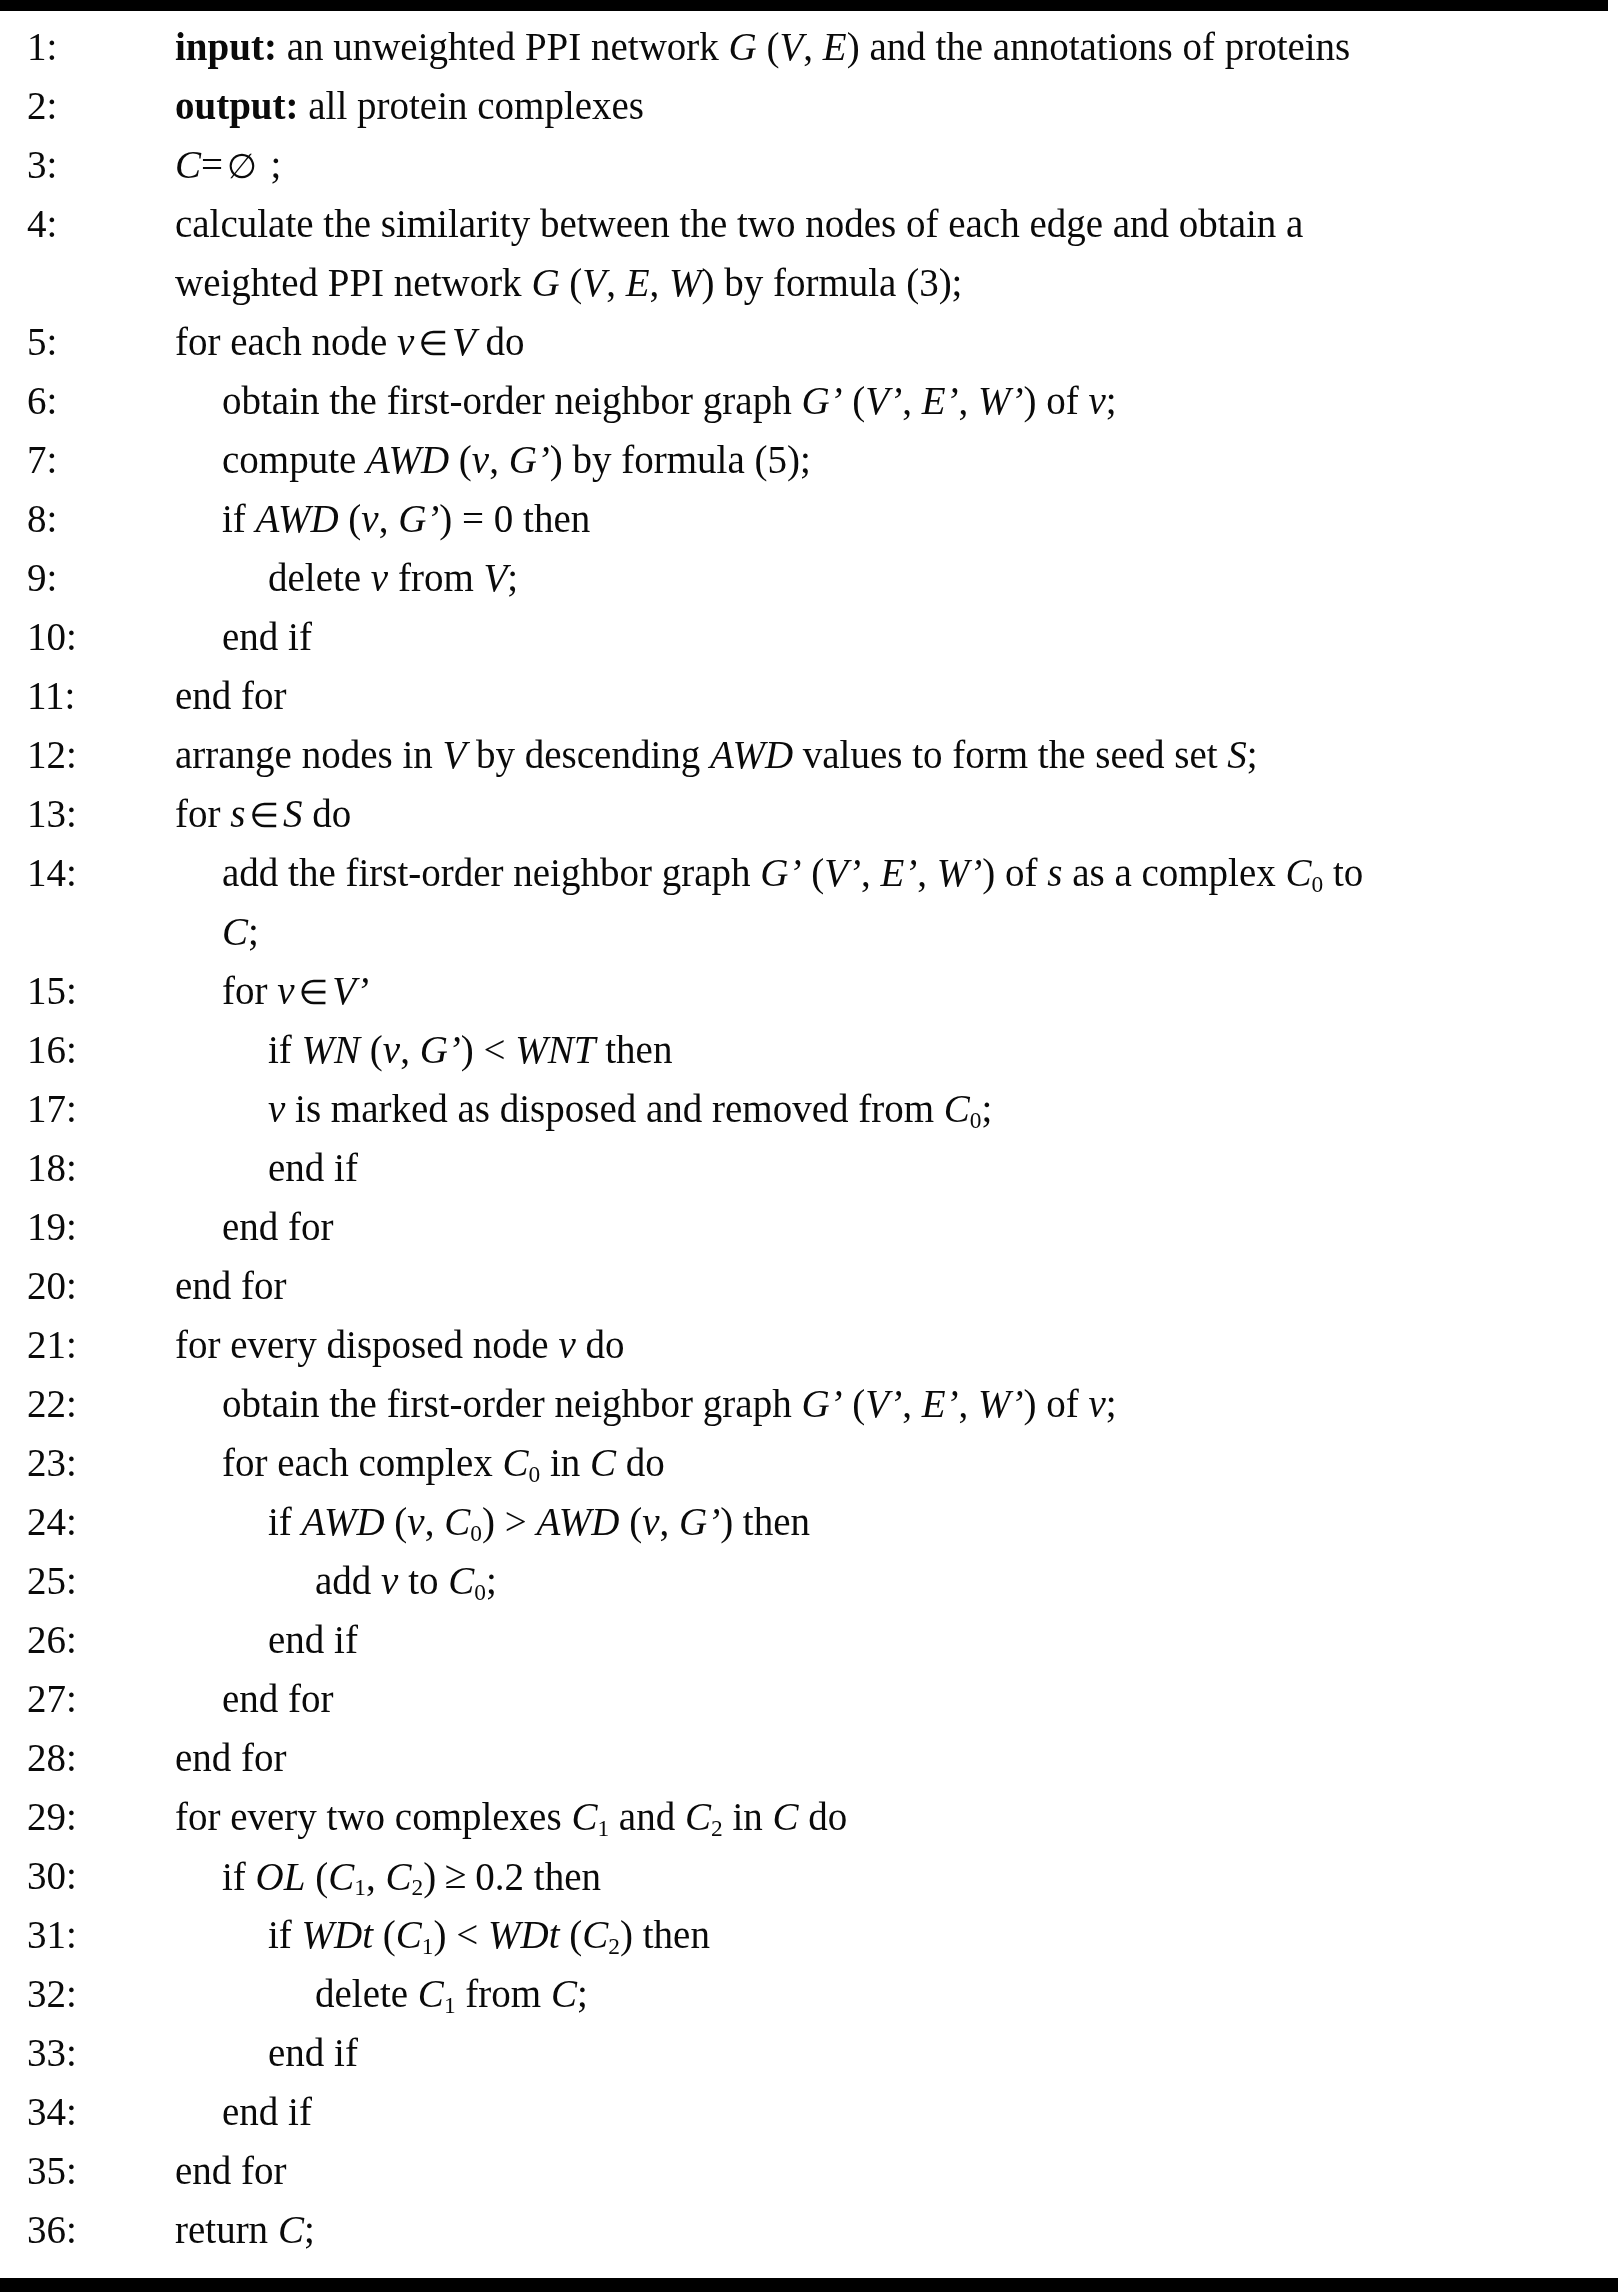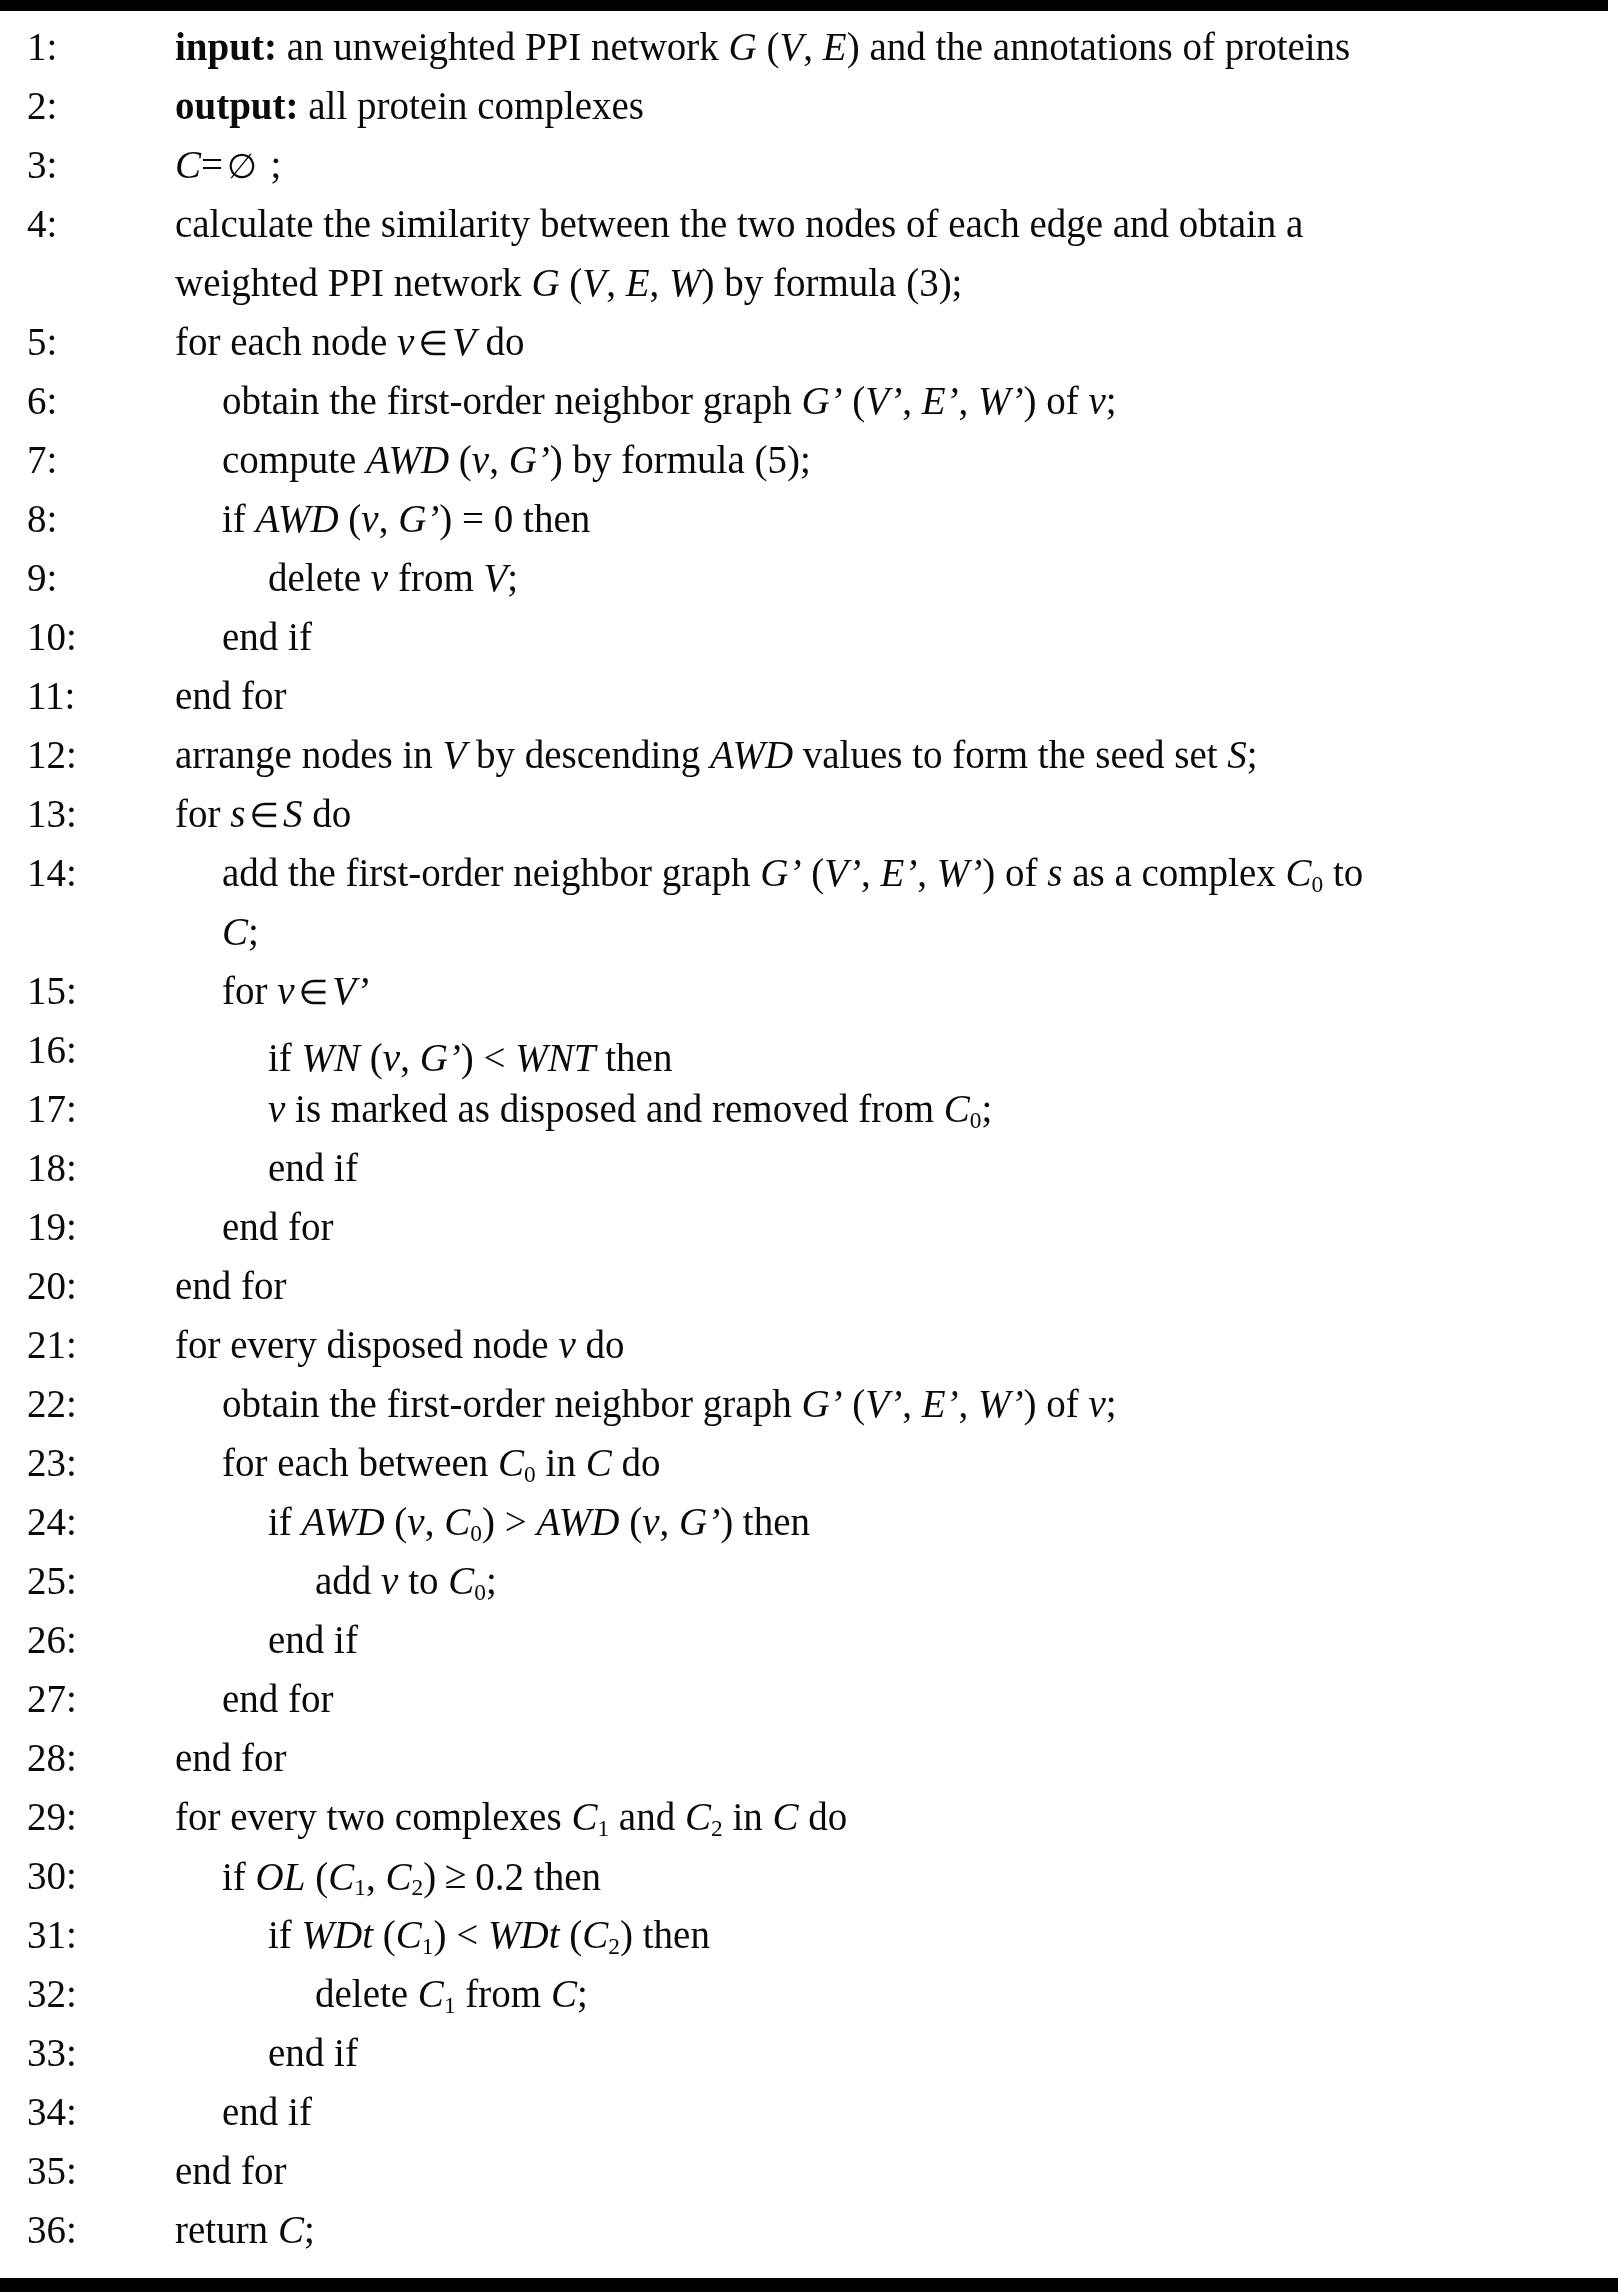--- a/index.html
+++ b/index.html
@@ -74,28 +74,28 @@
     <div class="row"><span class="num">7:</span><span class="content" style="padding-left: 47px;"><span>compute </span><span class="i">AWD</span><span> (</span><span class="i">v</span><span>, </span><span class="i">G’</span><span>) by formula (5);</span></span></div>
     <div class="row"><span class="num">8:</span><span class="content" style="padding-left: 47px;"><span>if </span><span class="i">AWD</span><span> (</span><span class="i">v</span><span>, </span><span class="i">G’</span><span>) = 0 then</span></span></div>
     <div class="row"><span class="num">9:</span><span class="content" style="padding-left: 93px;"><span>delete </span><span class="i">v</span><span> from </span><span class="i">V</span><span>;</span></span></div>
     <div class="row"><span class="num">10:</span><span class="content" style="padding-left: 47px;"><span>end if</span></span></div>
     <div class="row"><span class="num">11:</span><span class="content" style="padding-left: 0px;"><span>end for</span></span></div>
     <div class="row"><span class="num">12:</span><span class="content" style="padding-left: 0px;"><span>arrange nodes in </span><span class="i">V</span><span> by descending </span><span class="i">AWD</span><span> values to form the seed set </span><span class="i">S</span><span>;</span></span></div>
     <div class="row"><span class="num">13:</span><span class="content" style="padding-left: 0px; text-align: center;"><span>for </span><span class="i">s</span><span class="sym">∈</span><span class="i">S</span><span> do</span></span></div>
     <div class="row"><span class="num">14:</span><span class="content" style="padding-left: 47px;"><span>add the first-order neighbor graph </span><span class="i">G’</span><span> (</span><span class="i">V’</span><span>, </span><span class="i">E’</span><span>, </span><span class="i">W’</span><span>) of </span><span class="i">s</span><span> as a complex </span><span class="i">C</span><span class="sub">0</span><span> to</span></span></div>
     <div class="row"><span class="num"></span><span class="content" style="padding-left: 47px;"><span class="i">C</span><span>;</span></span></div>
     <div class="row"><span class="num">15:</span><span class="content" style="padding-left: 47px;"><span>for </span><span class="i">v</span><span class="sym">∈</span><span class="i">V’</span></span></div>
-    <div class="row"><span class="num">16:</span><span class="content" style="padding-left: 93px; margin-top: 8px;"><span>if </span><span class="i">WN</span><span> (</span><span class="i">v</span><span>, </span><span class="i">G’</span><span>) &lt; </span><span class="i">WNT</span><span> then</span></span></div>
+    <div class="row"><span class="num">16:</span><span class="content" style="padding-left: 93px;"><span>if </span><span class="i">WN</span><span> (</span><span class="i">v</span><span>, </span><span class="i">G’</span><span>) &lt; </span><span class="i">WNT</span><span> then</span></span></div>
     <div class="row"><span class="num">17:</span><span class="content" style="padding-left: 93px;"><span class="i">v</span><span> is marked as disposed and removed from </span><span class="i">C</span><span class="sub">0</span><span>;</span></span></div>
     <div class="row"><span class="num">18:</span><span class="content" style="padding-left: 93px;"><span>end if</span></span></div>
     <div class="row"><span class="num">19:</span><span class="content" style="padding-left: 47px;"><span>end for</span></span></div>
     <div class="row"><span class="num">20:</span><span class="content" style="padding-left: 0px;"><span>end for</span></span></div>
     <div class="row"><span class="num">21:</span><span class="content" style="padding-left: 0px;"><span>for every disposed node </span><span class="i">v</span><span> do</span></span></div>
     <div class="row"><span class="num">22:</span><span class="content" style="padding-left: 47px;"><span>obtain the first-order neighbor graph </span><span class="i">G’</span><span> (</span><span class="i">V’</span><span>, </span><span class="i">E’</span><span>, </span><span class="i">W’</span><span>) of </span><span class="i">v</span><span>;</span></span></div>
-    <div class="row"><span class="num">23:</span><span class="content" style="padding-left: 47px;"><span>for each between </span><span class="i">C</span><span class="sub">0</span><span> in </span><span class="i">C</span><span> do</span></span></div>
+    <div class="row"><span class="num">23:</span><span class="content" style="padding-left: 47px;"><span>for each complex </span><span class="i">C</span><span class="sub">0</span><span> in </span><span class="i">C</span><span> do</span></span></div>
     <div class="row"><span class="num">24:</span><span class="content" style="padding-left: 93px;"><span>if </span><span class="i">AWD</span><span> (</span><span class="i">v</span><span>, </span><span class="i">C</span><span class="sub">0</span><span>) &gt; </span><span class="i">AWD</span><span> (</span><span class="i">v</span><span>, </span><span class="i">G’</span><span>) then</span></span></div>
     <div class="row"><span class="num">25:</span><span class="content" style="padding-left: 140px;"><span>add </span><span class="i">v</span><span> to </span><span class="i">C</span><span class="sub">0</span><span>;</span></span></div>
     <div class="row"><span class="num">26:</span><span class="content" style="padding-left: 93px;"><span>end if</span></span></div>
     <div class="row"><span class="num">27:</span><span class="content" style="padding-left: 47px;"><span>end for</span></span></div>
     <div class="row"><span class="num">28:</span><span class="content" style="padding-left: 0px;"><span>end for</span></span></div>
     <div class="row"><span class="num">29:</span><span class="content" style="padding-left: 0px;"><span>for every two complexes </span><span class="i">C</span><span class="sub">1</span><span> and </span><span class="i">C</span><span class="sub">2</span><span> in </span><span class="i">C</span><span> do</span></span></div>
     <div class="row"><span class="num">30:</span><span class="content" style="padding-left: 47px;"><span>if </span><span class="i">OL</span><span> (</span><span class="i">C</span><span class="sub">1</span><span>, </span><span class="i">C</span><span class="sub">2</span><span>)</span><span class="geq">≥</span><span>0.2 then</span></span></div>
     <div class="row"><span class="num">31:</span><span class="content" style="padding-left: 93px;"><span>if </span><span class="i">WDt</span><span> (</span><span class="i">C</span><span class="sub">1</span><span>) &lt; </span><span class="i">WDt</span><span> (</span><span class="i">C</span><span class="sub">2</span><span>) then</span></span></div>
     <div class="row"><span class="num">32:</span><span class="content" style="padding-left: 140px; text-align: center;"><span>delete </span><span class="i">C</span><span class="sub">1</span><span> from </span><span class="i">C</span><span>;</span></span></div>
     <div class="row"><span class="num">33:</span><span class="content" style="padding-left: 93px;"><span>end if</span></span></div>

